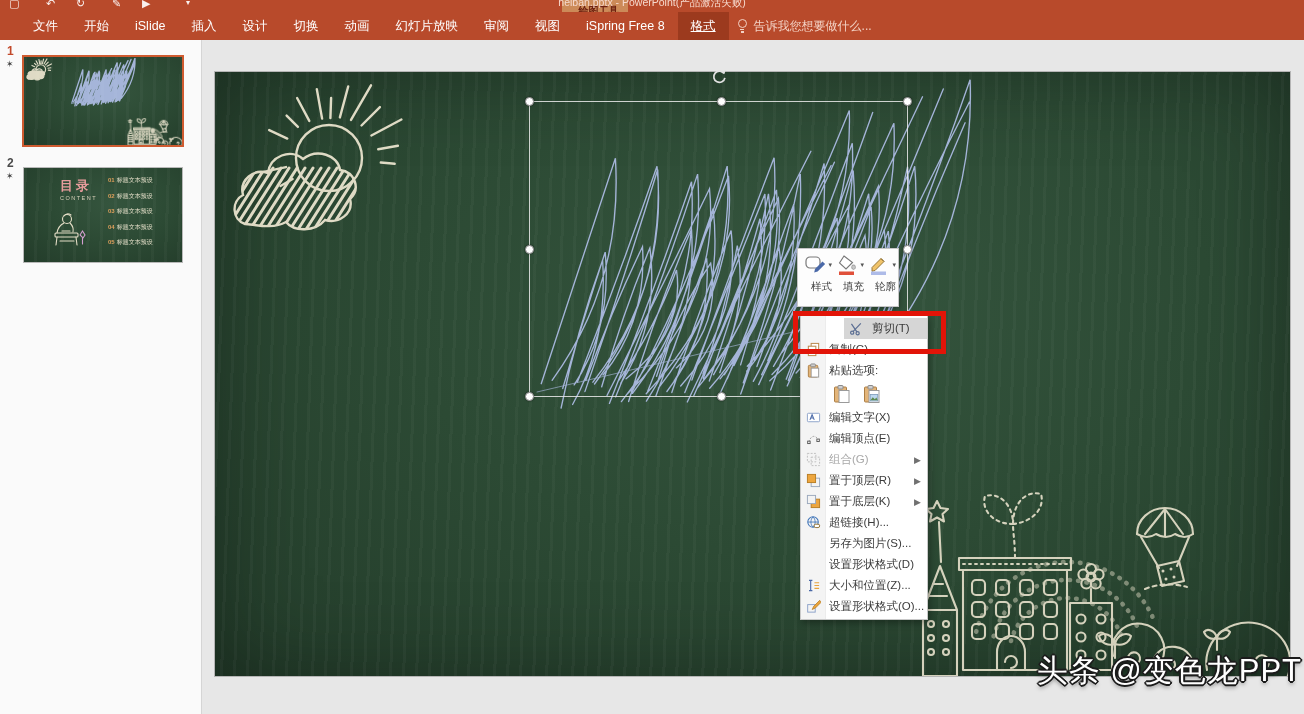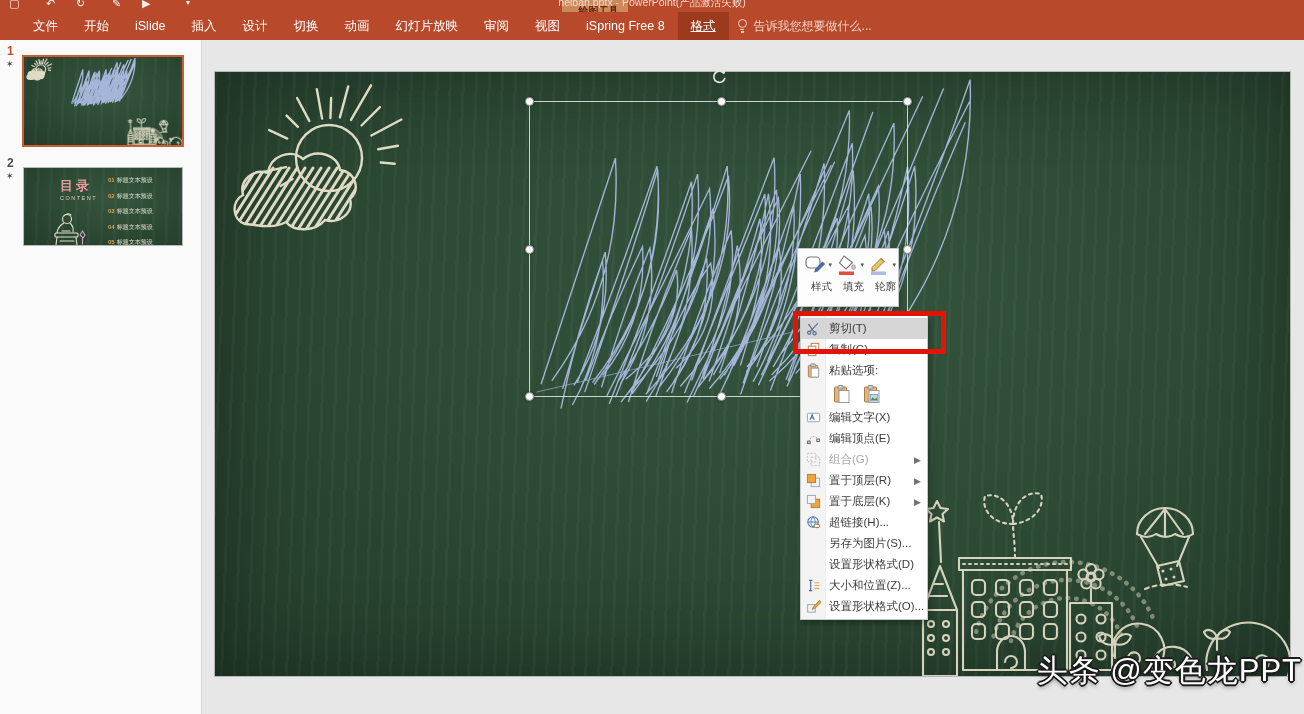--- a/index.html
+++ b/index.html
@@ -30,21 +30,21 @@
   
   #workarea{position:absolute;left:0;top:40px;width:1304px;height:674px;background:#e7e7e7;}
 
   
   #thumbpanel{position:absolute;left:0;top:0;width:202px;height:674px;background:#fafafa;border-right:1px solid #d5d5d5;}
   .slide-num{position:absolute;left:7px;font-size:12px;font-weight:bold;}
   .slide-star{position:absolute;left:6px;font-size:9px;color:#3c3c3c;}
   .chalkboard{background:radial-gradient(ellipse at 55% 38%, #35553e 0%, #2c4a34 48%, #233c2a 100%);}
   .streaks{position:absolute;inset:0;background:repeating-linear-gradient(92deg,rgba(255,255,255,.03) 0 3px,rgba(0,0,0,0) 3px 13px);pointer-events:none;}
   #thumb1{position:absolute;left:22px;top:15px;width:162px;height:92px;border:2px solid #cf5b30;overflow:hidden;}
-  #thumb2{position:absolute;left:23px;top:127px;width:160px;height:79px;border:1px solid #b9b9b9;overflow:hidden;}
+  #thumb2{position:absolute;left:23px;top:127px;width:160px;height:96px;border:1px solid #b9b9b9;overflow:hidden;}
   #thumb2 .t2-title{position:absolute;left:36px;top:9px;font-size:13px;font-weight:bold;color:#e89c9c;letter-spacing:3px;}
   #thumb2 .t2-sub{position:absolute;left:36px;top:27px;font-size:5.5px;color:#d9d2bb;letter-spacing:1.5px;}
   #thumb2 .t2-items{position:absolute;left:84px;top:8px;}
   #thumb2 .t2-row{height:15.5px;font-size:6px;white-space:nowrap;}
   #thumb2 .t2-num{color:#dfa05c;font-weight:bold;margin-right:2px;}
   #thumb2 .t2-txt{color:#e6e0ca;}
   #thumb2 svg{position:absolute;left:26px;top:43px;}
 
   
   #canvas{position:absolute;left:215px;top:32px;width:1075px;height:604px;
@@ -74,21 +74,21 @@
   .mt-lbl{font-size:10.5px;color:#3f3f3f;margin-top:2px;white-space:nowrap;}
 
   
   #contextmenu{position:absolute;left:800px;top:275px;width:128px;background:#fff;
                border:1px solid #c9c9c9;box-shadow:2px 3px 7px rgba(0,0,0,.32);z-index:10;padding:2px 0;}
   #menu-gutter{position:absolute;left:0;top:0;bottom:0;width:25px;background:#f4f4f4;border-right:1px solid #ececec;}
   .mi{position:relative;height:21px;display:flex;align-items:center;font-size:11.5px;color:#3b3b3b;white-space:nowrap;}
   .mi .ic{width:25px;flex:0 0 25px;display:flex;align-items:center;justify-content:center;}
   .mi .lbl{flex:1;padding-left:3px;}
   .mi .arr{width:13px;color:#707070;font-size:9px;}
-  .mi.hl{background:#d6d6d6;}
+  .mi.hl{background:#d6d6d6;margin-left:43px;}
   .mi.dis{color:#a8a8a8;}
   .paste-row{position:relative;height:26px;display:flex;align-items:center;padding-left:29px;gap:7px;}
   .paste-btn{width:23px;height:23px;display:flex;align-items:center;justify-content:center;}
 
   
   #redbox{position:absolute;left:793px;top:271px;width:153px;height:43px;border:5px solid #e21408;z-index:20;}
 </style>
 </head>
 <body>
 

